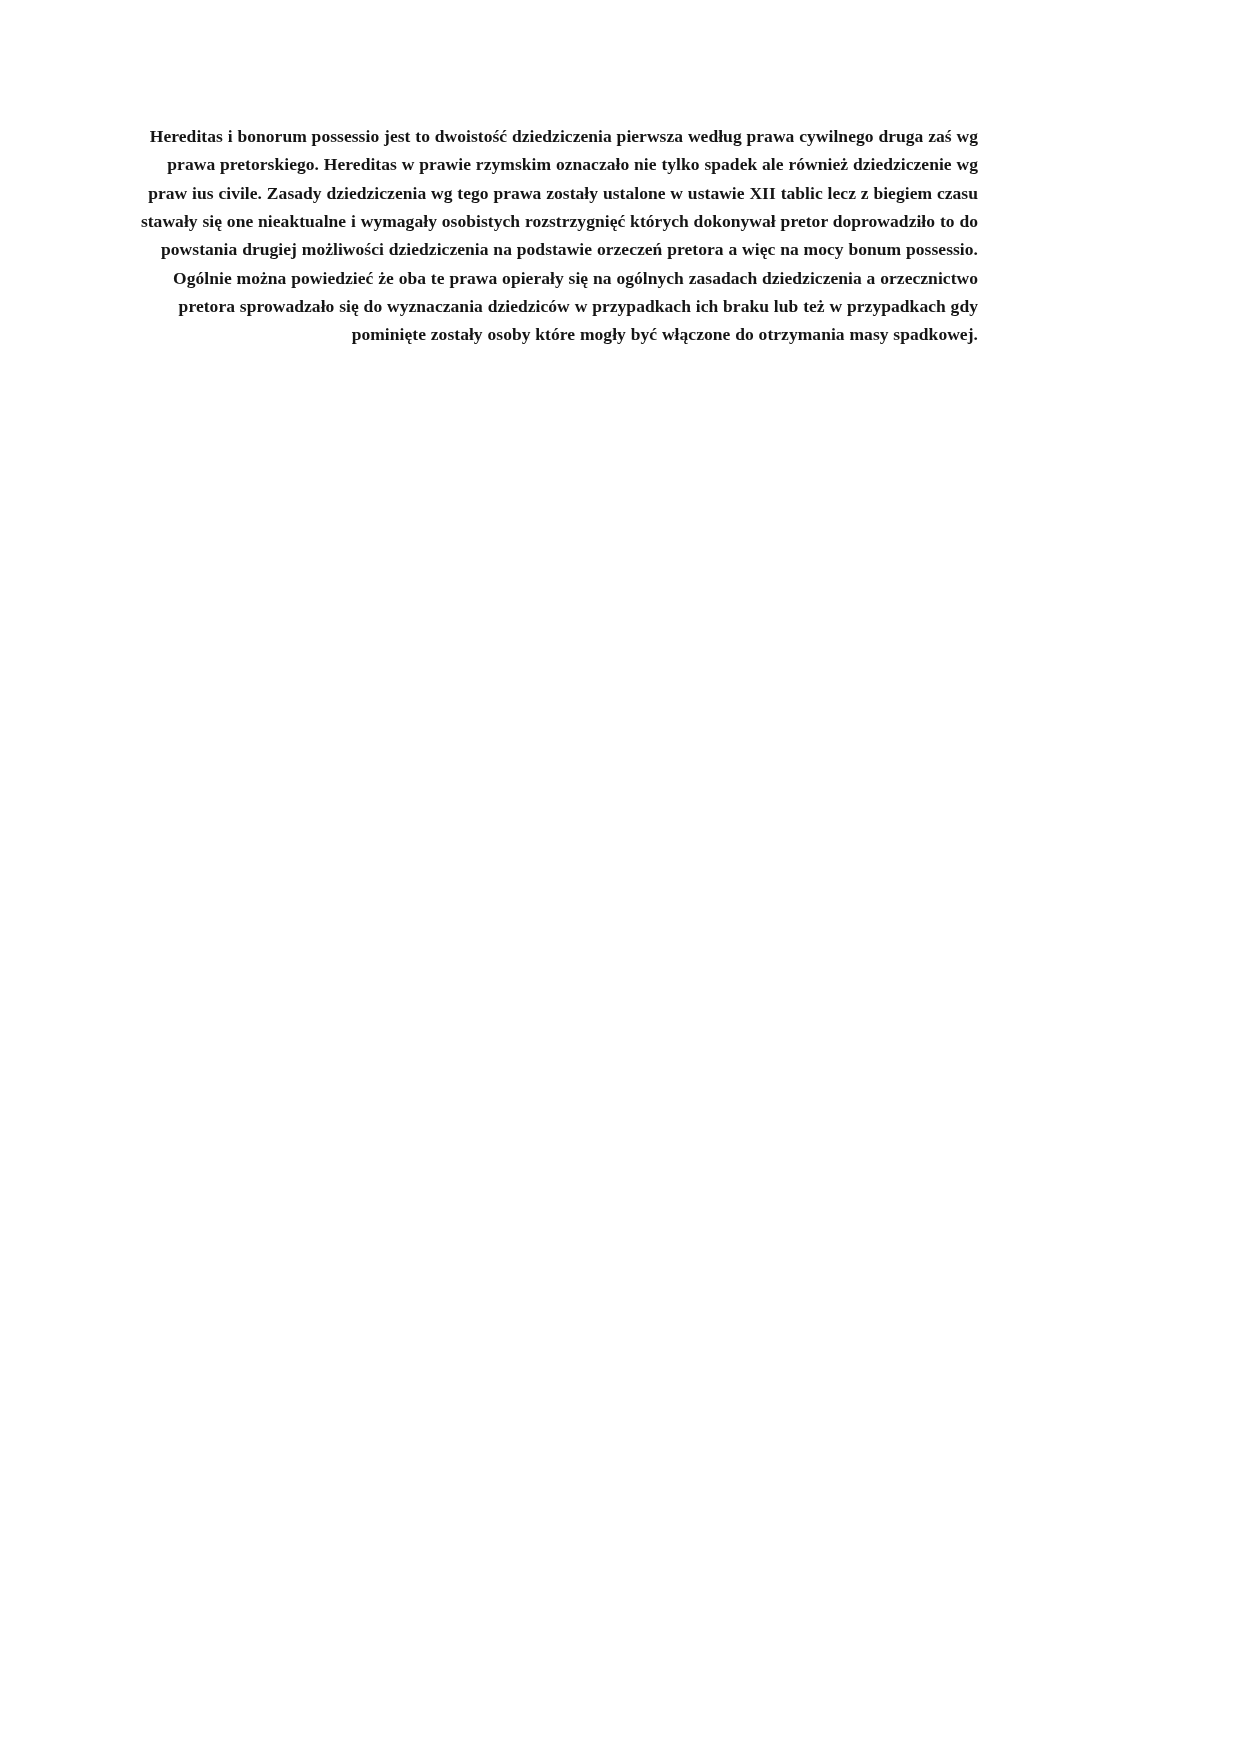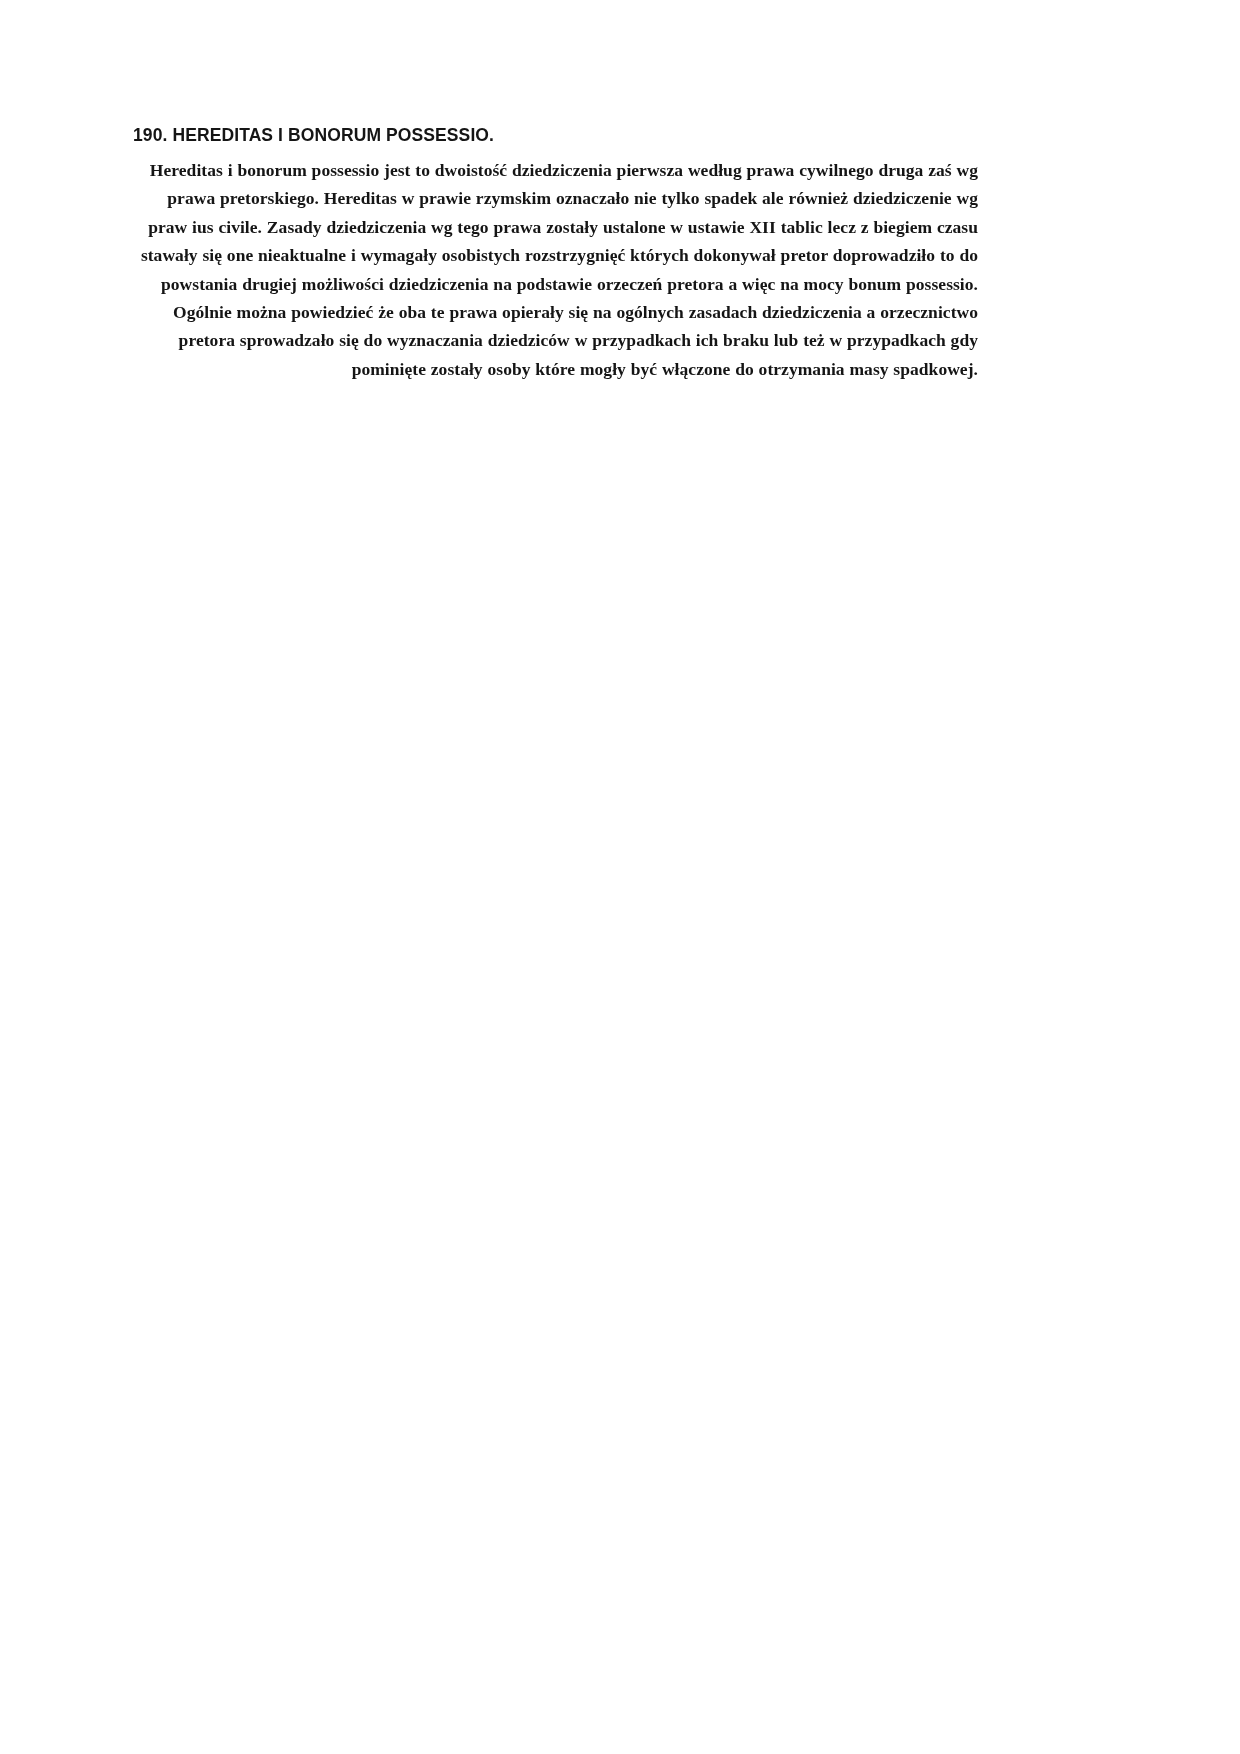--- a/index.html
+++ b/index.html
@@ -41,16 +41,15 @@
     letter-spacing: 0.05px;
     word-spacing: 0.4px;
     font-family: Liberation Serif, serif;
   }
 </style>
 </head>
 <body>
 
 <div class="page">
   <div class="content">
-    <h1 class="doc-heading">190. HEREDITAS I BONORUM POSSESSIO.</h1>
     <p class="doc-paragraph">Hereditas i bonorum possessio jest to dwoistość dziedziczenia pierwsza według prawa cywilnego druga zaś wg prawa pretorskiego. Hereditas w prawie rzymskim oznaczało nie tylko spadek ale również dziedziczenie wg praw ius civile. Zasady dziedziczenia wg tego prawa zostały ustalone w ustawie XII tablic lecz z biegiem czasu stawały się one nieaktualne i wymagały osobistych rozstrzygnięć których dokonywał pretor doprowadziło to do powstania drugiej możliwości dziedziczenia na podstawie orzeczeń pretora a więc na mocy bonum possessio. Ogólnie można powiedzieć że oba te prawa opierały się na ogólnych zasadach dziedziczenia a orzecznictwo pretora sprowadzało się do wyznaczania dziedziców w przypadkach ich braku lub też w przypadkach gdy pominięte zostały osoby które mogły być włączone do otrzymania masy spadkowej.</p>
   </div>
 </div>
 
 </body></html>

